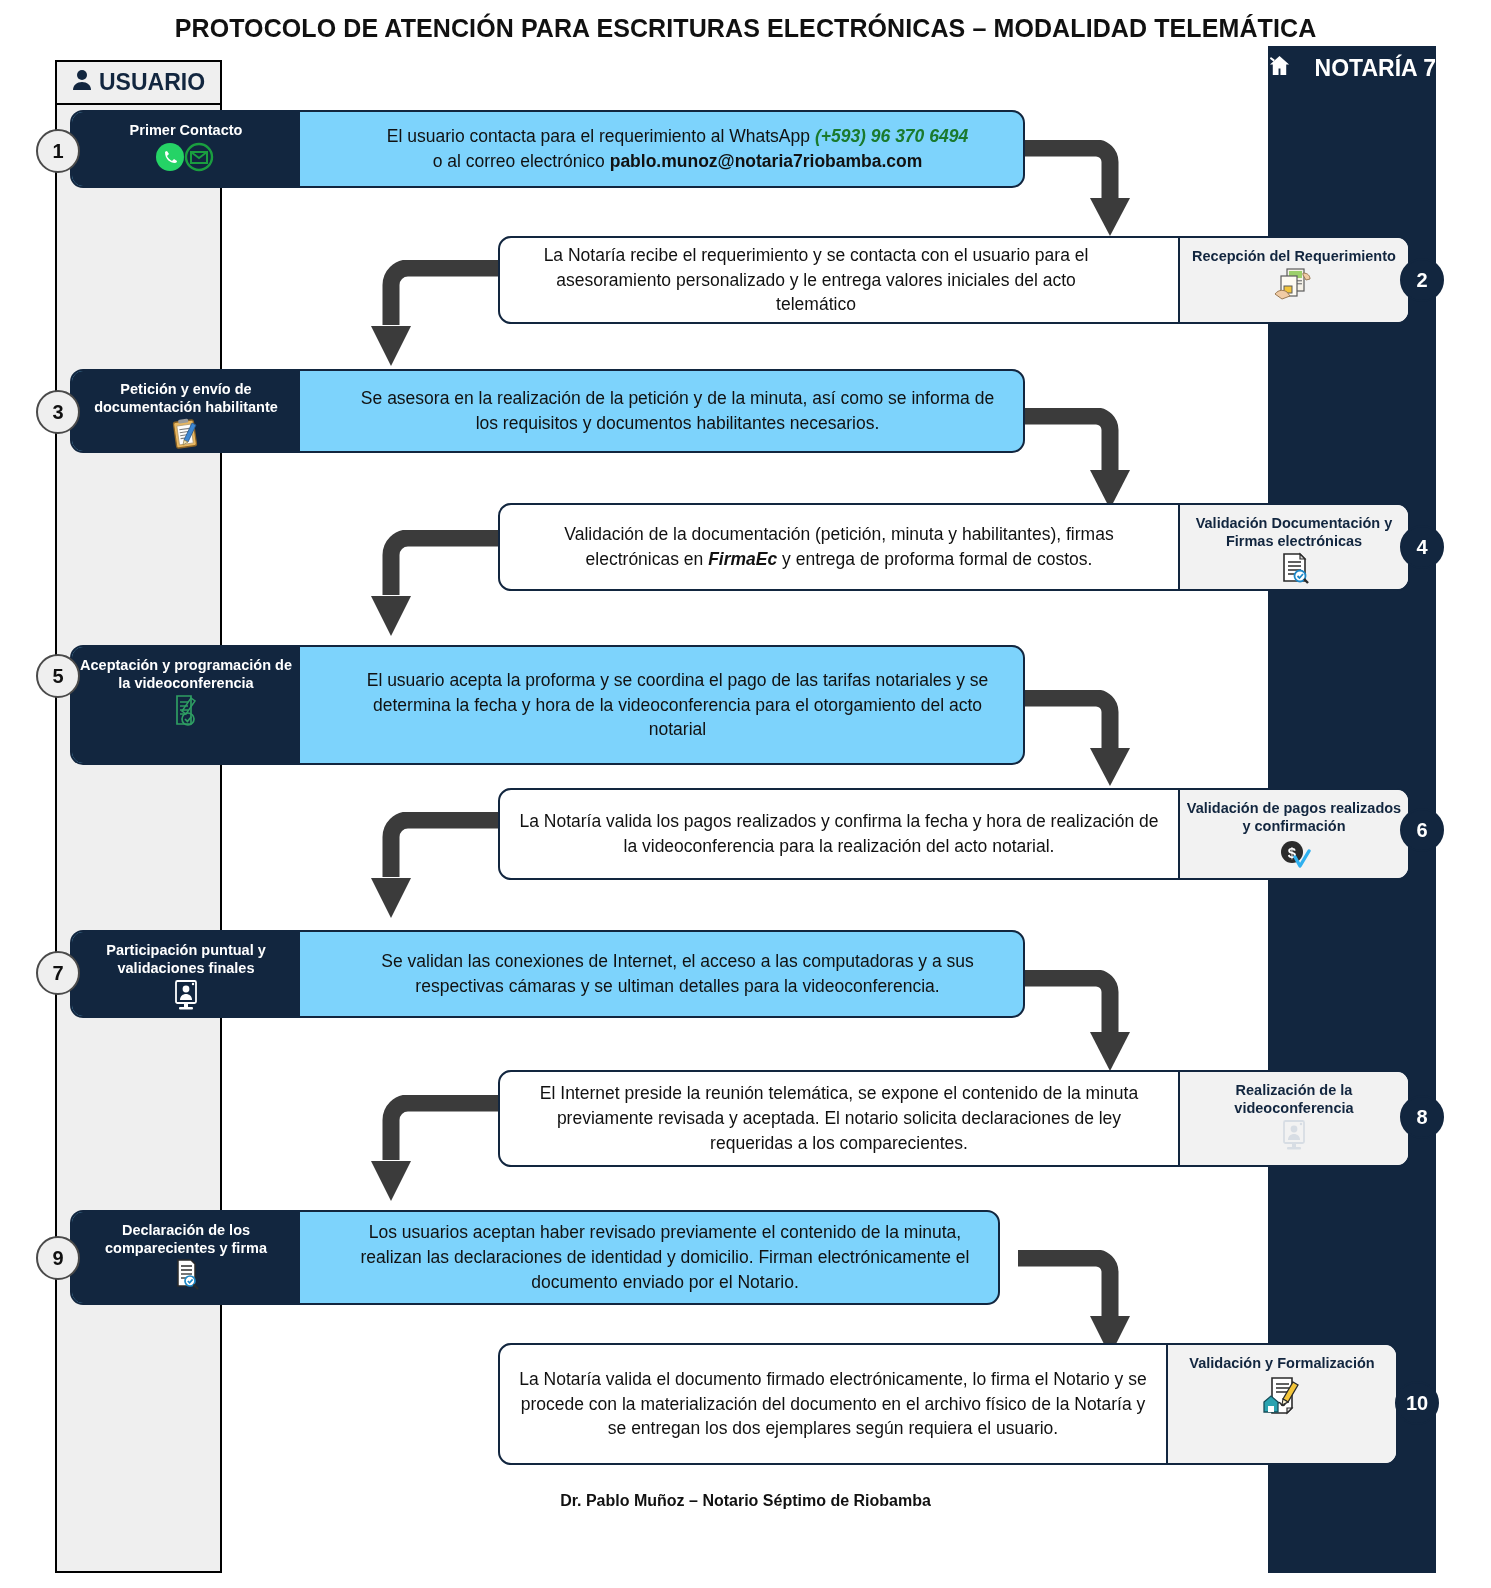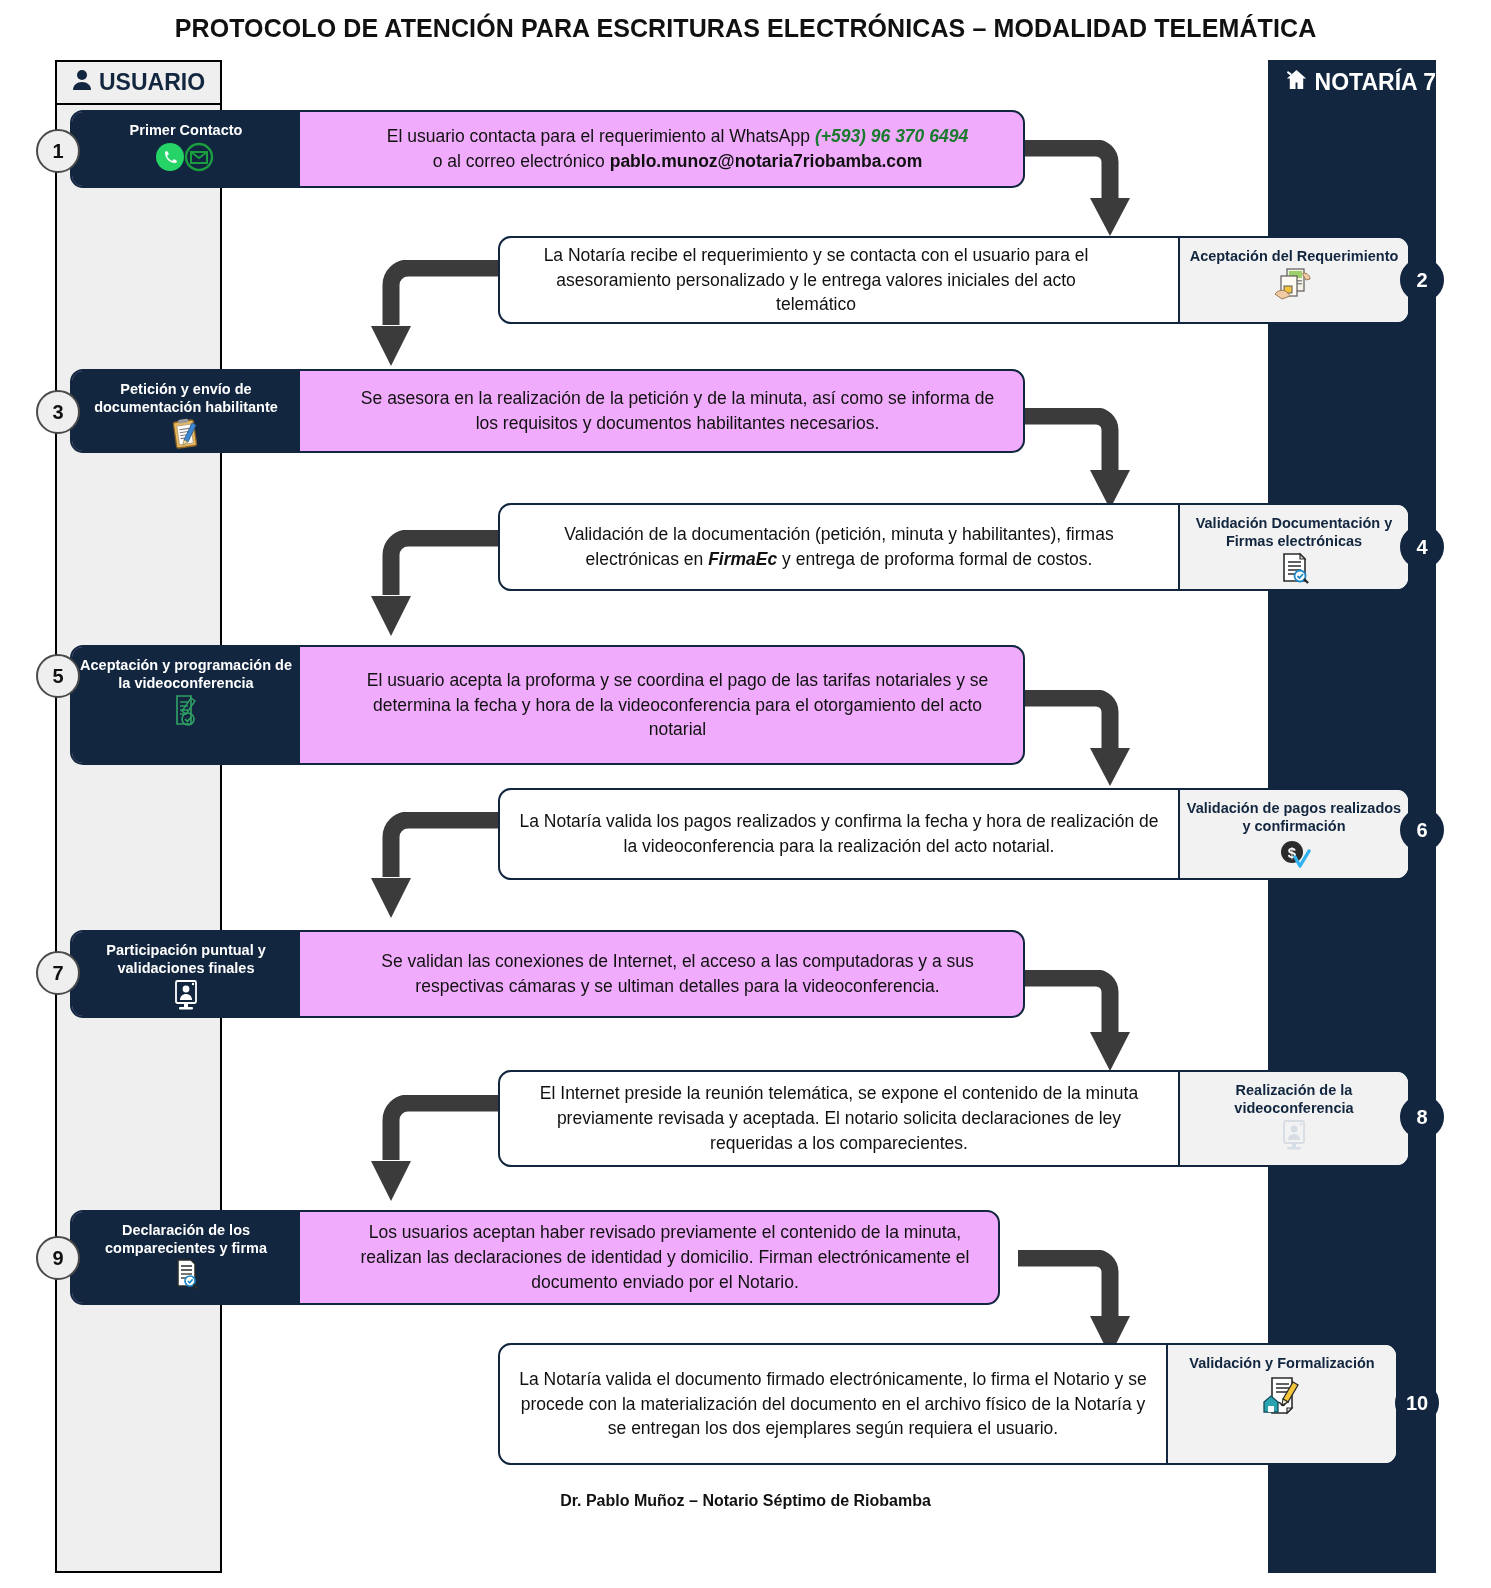--- a/index.html
+++ b/index.html
@@ -34,32 +34,32 @@
 
   
   .lane-head-user{
     position:absolute;left:55px;top:60px;width:167px;height:45px;
     background:#efefef;border:2.5px solid #000;box-sizing:border-box;
     display:flex;align-items:center;justify-content:center;gap:7px;
     color:#12263f;font-weight:bold;font-size:23px;
     z-index:6;
   }
   .lane-head-notary{
-    position:absolute;left:1268px;top:60px;width:168px;height:45px;
+    position:absolute;left:1268px;top:46px;width:168px;height:45px;
     background:#12263f;box-sizing:border-box;
-    display:flex;align-items:center;justify-content:flex-end;gap:7px;
+    display:flex;align-items:center;justify-content:space-between;gap:7px;
     color:#ffffff;font-weight:bold;font-size:23px;
     z-index:6;
   }
 
   
   .step-left{
     position:absolute;display:flex;align-items:stretch;
     border:2.5px solid #12263f;border-radius:13px;
-    background:#f0abfc;overflow:hidden;z-index:4;
+    background:#7dd3fc;overflow:hidden;z-index:4;
     box-sizing:border-box;
     gap:32px;
   }
   .step-left .hdr{
     width:228px;flex:0 0 228px;background:#12263f;color:#fff;
     display:flex;flex-direction:column;align-items:center;justify-content:flex-start;
     padding-top:9px;box-sizing:border-box;
   }
   .step-left .hdr .t{
     font-size:14.5px;font-weight:bold;line-height:1.25;text-align:center;
@@ -238,21 +238,21 @@
   </div>
 
   <div class="badge right" style="left:1400px;top:258px;">
     <span>2</span>
   </div>
   <div class="step-right" style="left:498px;top:236px;width:912px;height:88px;gap:46px;">
     <div class="body">
       <span>La Notaría recibe el requerimiento y se contacta con el usuario para el asesoramiento personalizado y le entrega valores iniciales del acto telemático</span>
     </div>
     <div class="hdr">
-      <div class="t">Aceptación del Requerimiento</div>
+      <div class="t">Recepción del Requerimiento</div>
       <div class="ico">
         <svg width="42" height="34" viewBox="0 0 42 34">
           <rect x="14" y="2" width="17" height="22" fill="#f6f2e8" stroke="#5b5b5b" stroke-width="1.2"></rect>
           <rect x="16" y="4" width="13" height="7" fill="#9ccf6a"></rect>
           <rect x="16" y="13" width="13" height="1.4" fill="#8a8a8a"></rect>
           <rect x="16" y="16" width="13" height="1.4" fill="#8a8a8a"></rect>
           <rect x="8" y="9" width="16" height="20" fill="#fdfaf2" stroke="#5b5b5b" stroke-width="1.2"></rect>
           <rect x="11" y="19" width="8" height="7" fill="#f3c53a" stroke="#5b5b5b" stroke-width="1"></rect>
           <path d="M2 27 c4-5 9-4 12-2 l3 4 -8 3z" fill="#f0cba4" stroke="#9a7a54" stroke-width="1"></path>
           <path d="M30 6 c5 0 7 3 7 6 l-4 1 -3-5z" fill="#f0cba4" stroke="#9a7a54" stroke-width="1"></path>

